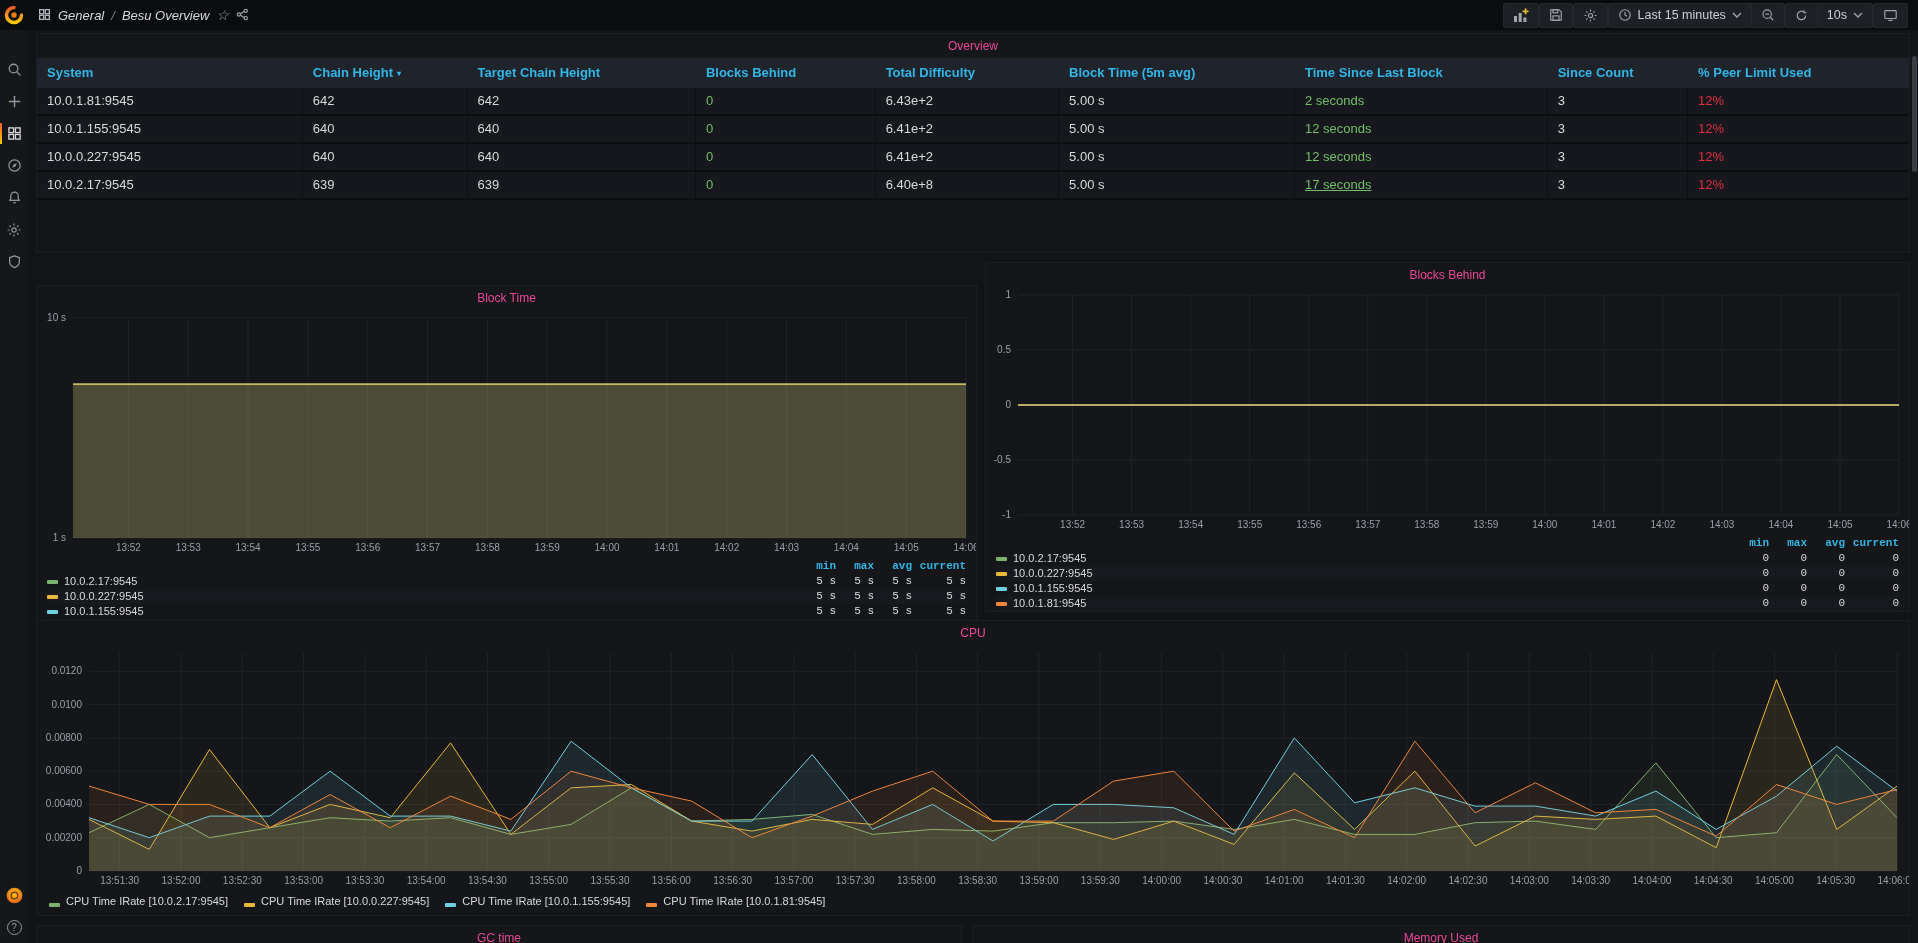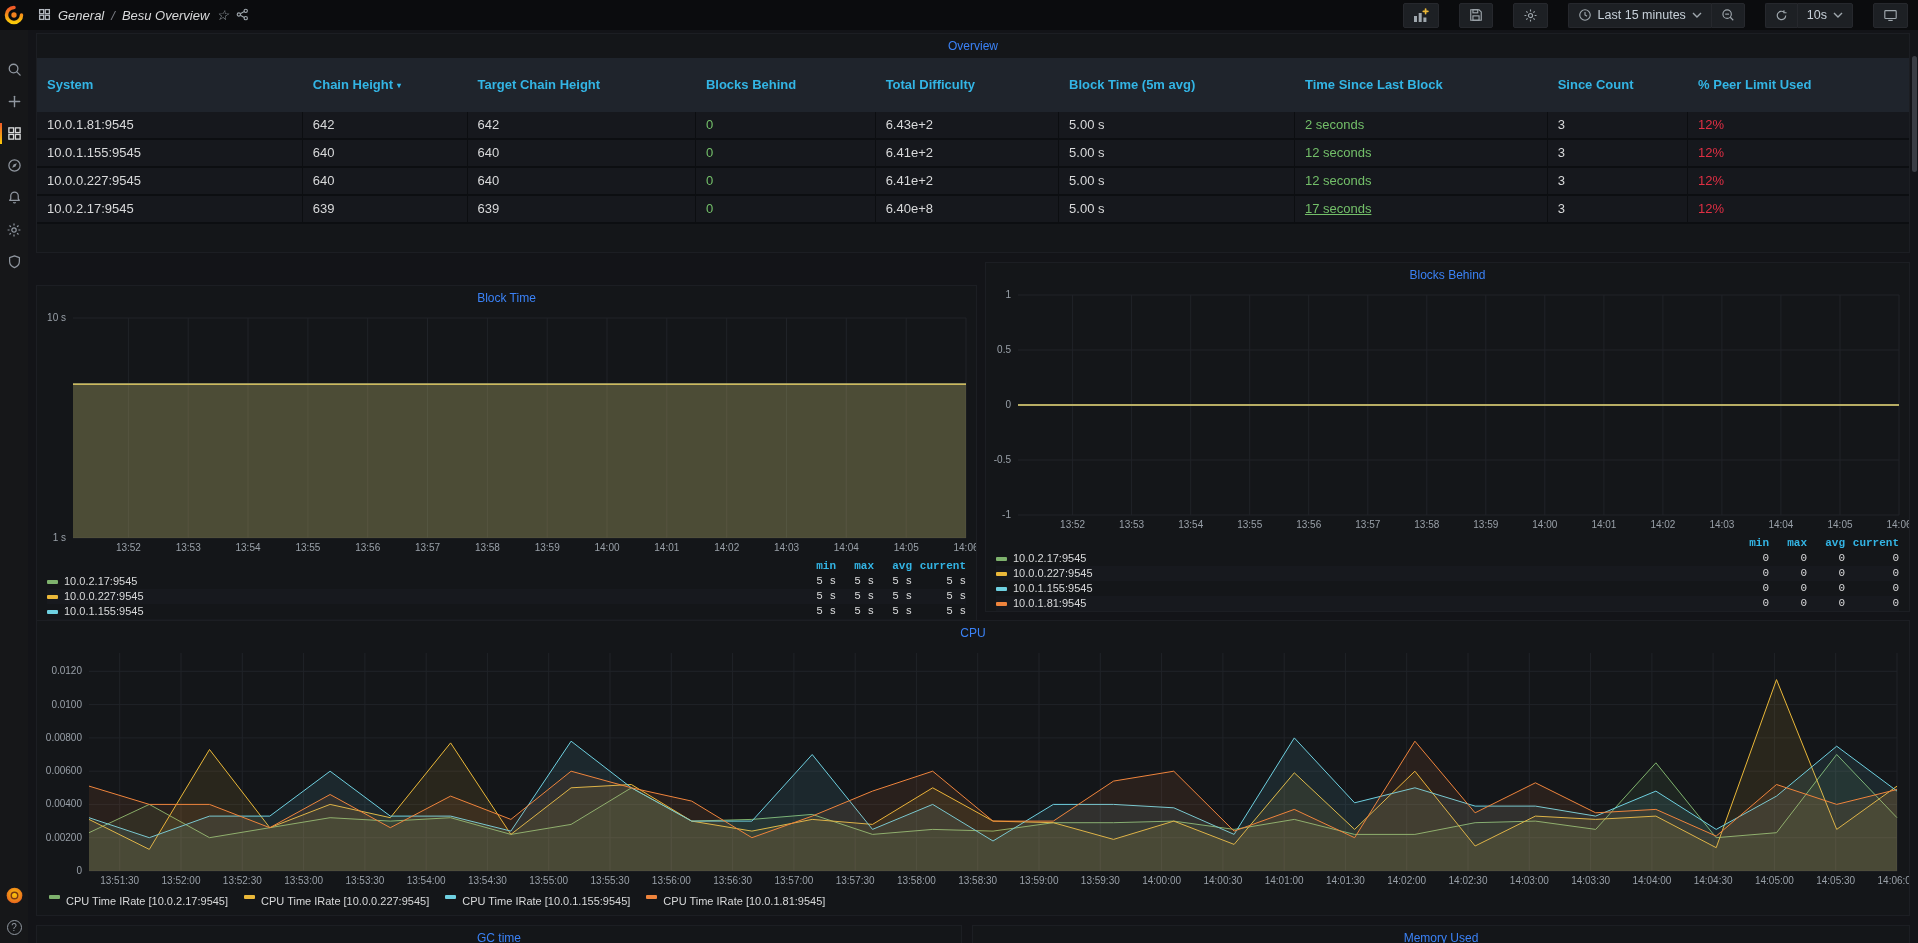--- a/index.html
+++ b/index.html
@@ -6,21 +6,21 @@
   html,body{width:1918px;height:943px;overflow:hidden;background:#131418;
     font-family:"Liberation Sans",sans-serif;-webkit-font-smoothing:antialiased;}
   #root{position:relative;width:1918px;height:943px;}
 
   
   .navbar{position:absolute;left:28px;top:0;right:0;height:30px;background:#0b0c0e;
     display:flex;align-items:center;padding:0 10px;z-index:5;}
   .crumb{display:flex;align-items:flex-start;gap:7px;color:#d8d9da;font-size:13px;font-style:italic;}
   .crumb .sep{color:#7b7f85;}
   .icon-btn{display:inline-flex;align-items:center;justify-content:center;cursor:pointer;color:#9fa7ad;}
-  .nav-right{margin-left:auto;display:flex;align-items:center;gap:20px;padding-left:41px;}
+  .nav-right{margin-left:auto;display:flex;align-items:center;gap:0;padding-left:41px;}
   .nav-btn{display:inline-flex;align-items:center;gap:6px;height:25px;padding:0 9px;
     background:#1d2024;border:1px solid #26282d;border-radius:2px;color:#c7d0d9;
     font-size:12.5px;cursor:pointer;}
   .nav-group{display:flex;align-items:stretch;}
   .nav-group .nav-btn{border-radius:0;}
   .nav-group .nav-btn:first-child{border-radius:2px 0 0 2px;border-right:none;}
   .nav-group .nav-btn:last-child{border-radius:0 2px 2px 0;}
   .star{font-size:14px;color:#9fa7ad;line-height:1;}
 
   
@@ -31,26 +31,26 @@
   .side-item{position:relative;width:100%;height:19px;display:flex;align-items:center;justify-content:center;cursor:pointer;}
   .side-item.active::before{content:"";position:absolute;left:0;top:-1px;width:2px;height:21px;
     background:linear-gradient(#f05a28,#fbca0a);}
   .side-bottom{margin-top:auto;display:flex;flex-direction:column;align-items:center;gap:12px;padding-bottom:8px;width:100%;}
   .help-circle{width:15px;height:15px;border:1.2px solid #9097a0;border-radius:50%;color:#9097a0;
     font-size:10px;display:flex;align-items:center;justify-content:center;cursor:pointer;}
 
   
   .dash{position:absolute;left:28px;top:30px;width:1890px;height:913px;background:#131418;}
   .panel{position:absolute;background:#141619;border:1px solid #1c1e23;}
-  .panel-title{height:24px;line-height:24px;text-align:center;color:#3b82f6;font-size:12px;cursor:pointer;}
+  .panel-title{height:24px;line-height:24px;text-align:center;color:#ec4899;font-size:12px;cursor:pointer;}
 
   
   .thead,.tr{display:grid;grid-template-columns:14.2% 8.8% 12.2% 9.6% 9.8% 12.6% 13.5% 7.5% 11.8%;}
   .thead{background:#1f242c;}
-  .th{color:#33b5e5;font-size:13px;font-weight:bold;line-height:21px;padding:16px 10px;cursor:pointer;
+  .th{color:#33b5e5;font-size:13px;font-weight:bold;line-height:21px;padding:4px 10px;cursor:pointer;
     white-space:nowrap;overflow:hidden;}
   .th .sort{font-size:8px;margin-left:4px;vertical-align:1px;}
   .tr{background:#16181d;border-bottom:2px solid #0c0e11;}
   .td{color:#d8d9da;font-size:13px;line-height:26px;padding:0 10px;border-right:1px solid #0c0e11;
     white-space:nowrap;overflow:hidden;}
   .td:last-child{border-right:none;}
 
   
   .chart-wrap{width:100%;}
   svg.chart{display:block;width:100%;}
@@ -62,21 +62,21 @@
   .lg-row.alt{background:#17191e;}
   .lg-head{height:16px;color:#33b5e5;font-weight:bold;}
   .lg-name{flex:1;display:flex;align-items:center;gap:6px;cursor:pointer;white-space:nowrap;}
   .lg-v{width:38px;text-align:right;font-family:Liberation Mono, monospace;}
   .lg-v:last-child{width:54px;}
   .sw{display:inline-block;width:11px;height:4px;border-radius:1px;flex:none;}
 
   
   .legend-inline{display:flex;align-items:center;gap:16px;padding-left:12px;height:20px;
     font-size:11px;color:#d8d9da;}
-  .lgi{display:inline-flex;align-items:flex-start;gap:6px;cursor:pointer;white-space:nowrap;}
+  .lgi{display:inline-flex;align-items:flex-end;gap:6px;cursor:pointer;white-space:nowrap;}
 
   
   .scrollbar{position:absolute;right:1px;top:56px;width:5px;height:116px;background:#3a3d44;border-radius:3px;cursor:pointer;}
 </style>
 </head>
 <body>
 
 <div id="root">
 
   <div class="sidebar">

